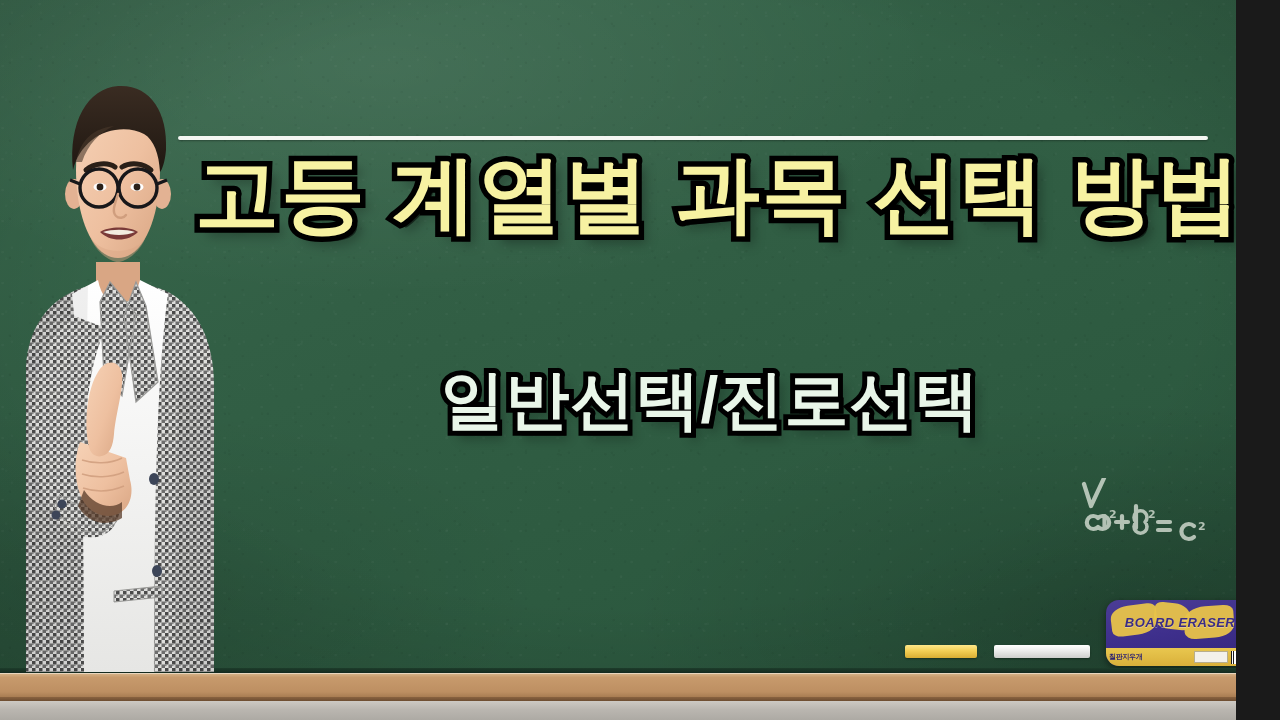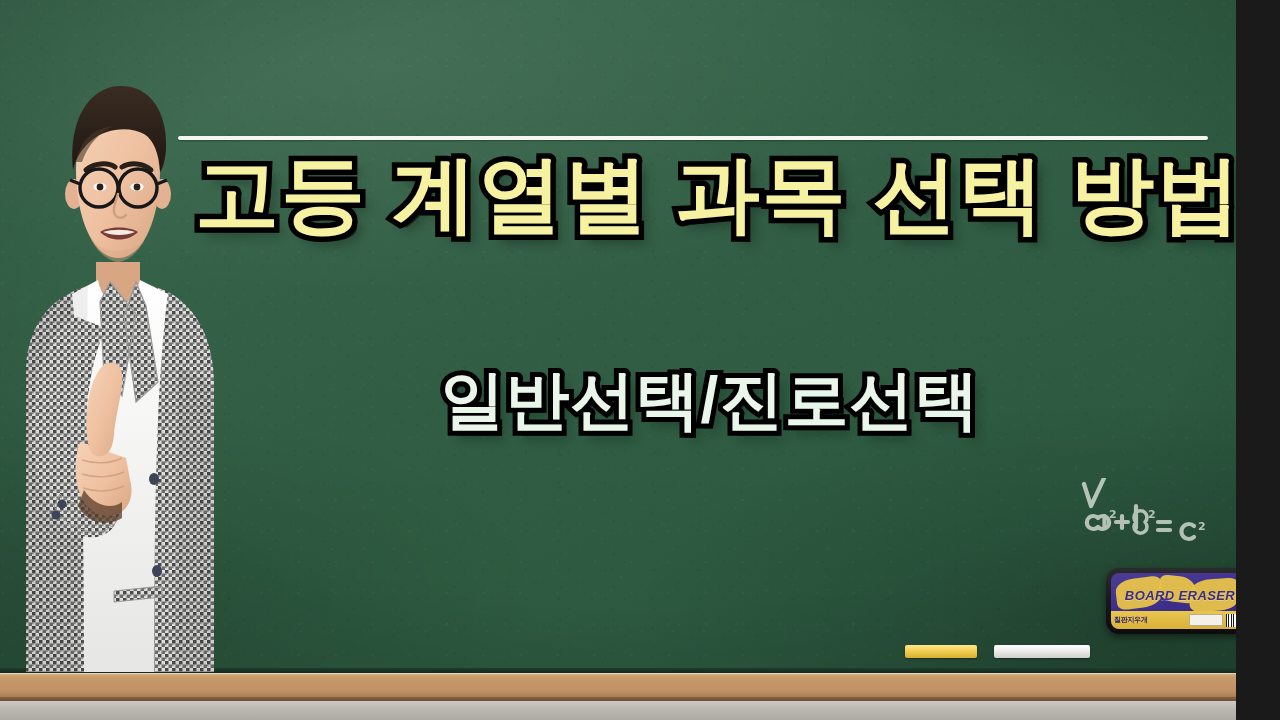--- a/index.html
+++ b/index.html
@@ -162,27 +162,26 @@
   .chalk-white {
     left: 994px; top: 645px;
     width: 96px;
     background: linear-gradient(180deg, #ffffff 0%, #ececeb 45%, #cfcfcd 100%);
     box-shadow: 0 1px 2px rgba(0,0,0,0.35);
   }
 
   
   .eraser {
     position: absolute;
-    left: 1106px; top: 568px;
+    left: 1106px; top: 600px;
     width: 148px; height: 66px;
     border-radius: 13px;
     background: linear-gradient(180deg, #2b2b2b 0%, #171717 55%, #0c0c0c 100%);
     box-shadow: 0 3px 7px rgba(0,0,0,0.45);
     overflow: hidden;
-    padding: 5px;
     box-sizing: border-box;
   }
   .eraser-face {
     position: relative;
     width: 100%; height: 100%;
     border-radius: 8px;
     background: linear-gradient(170deg, #4b3d96 0%, #3e2f8c 48%, #33267a 100%);
     overflow: hidden;
   }
   .eraser-splash {

